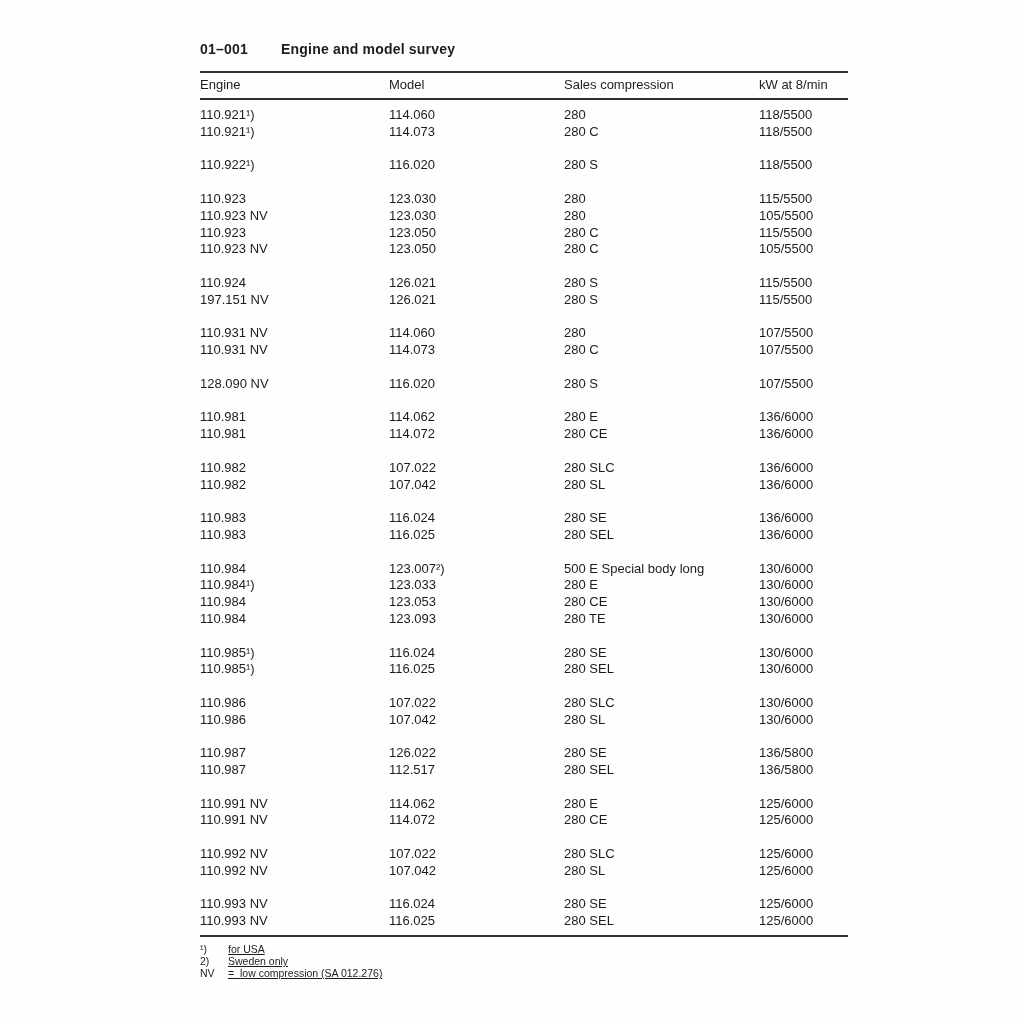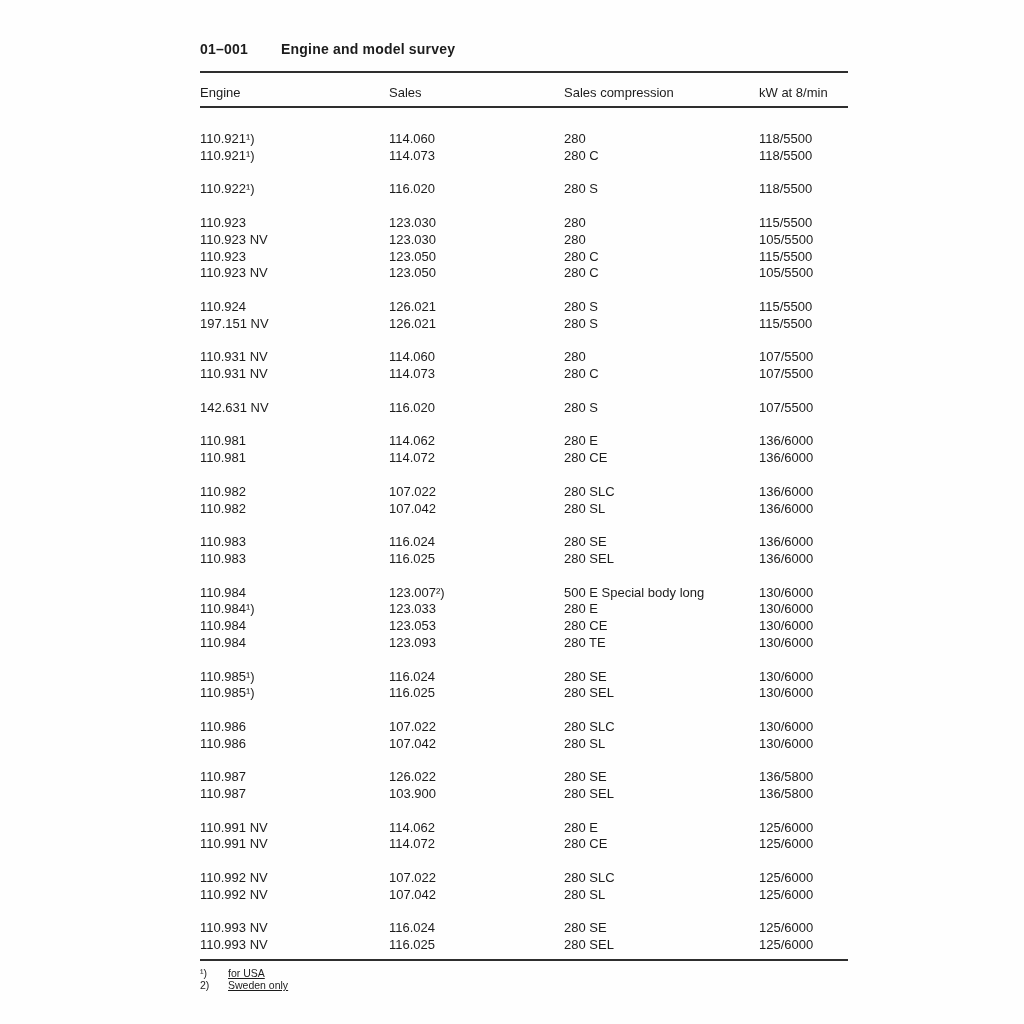--- a/index.html
+++ b/index.html
@@ -33,27 +33,27 @@
   }
   .title-code { display: inline-block; width: 81px; }
   .rule {
     height: 0;
     border-top: 2px solid #2e2e2e;
   }
   .rule-top { margin-top: 13px; }
   .thead {
     display: grid;
     grid-template-columns: 189px 175px 195px 1fr;
-    padding-top: 12px;
+    padding-top: 4px;
     padding-bottom: 6px;
     font-size: 13px;
     border-bottom: 2px solid #2e2e2e;
   }
   .thead span { display: block; }
-  .tbody { padding-top: 23px; font-size: 13px; }
+  .tbody { padding-top: 7px; font-size: 13px; }
   .t-group { margin-bottom: 16.8px; }
   .t-group:last-child { margin-bottom: 4px; }
   .t-row {
     display: grid;
     grid-template-columns: 189px 175px 195px 1fr;
     line-height: 16.8px;
     white-space: nowrap;
   }
   .rule-bottom { margin-top: 5px; }
   .footnotes {
@@ -76,21 +76,21 @@
   <div id="doc">
 
     <div class="title-row">
       <span class="title-code">01–001</span><span>Engine and model survey</span>
     </div>
 
     <div class="rule rule-top"></div>
 
     <div class="thead">
       <span>Engine</span>
-      <span>Sales</span>
+      <span>Model</span>
       <span>Sales compression</span>
       <span>kW at 8/min</span>
     </div>
 
     <div class="tbody" id="tbody">
         <div class="t-group">
           <div class="t-row">
             <span>110.921¹)</span>
             <span>114.060</span>
             <span>280</span>
@@ -160,21 +160,21 @@
           </div>
           <div class="t-row">
             <span>110.931 NV</span>
             <span>114.073</span>
             <span>280 C</span>
             <span>107/5500</span>
           </div>
         </div>
         <div class="t-group">
           <div class="t-row">
-            <span>142.631 NV</span>
+            <span>128.090 NV</span>
             <span>116.020</span>
             <span>280 S</span>
             <span>107/5500</span>
           </div>
         </div>
         <div class="t-group">
           <div class="t-row">
             <span>110.981</span>
             <span>114.062</span>
             <span>280 E</span>
@@ -271,21 +271,21 @@
         </div>
         <div class="t-group">
           <div class="t-row">
             <span>110.987</span>
             <span>126.022</span>
             <span>280 SE</span>
             <span>136/5800</span>
           </div>
           <div class="t-row">
             <span>110.987</span>
-            <span>103.900</span>
+            <span>112.517</span>
             <span>280 SEL</span>
             <span>136/5800</span>
           </div>
         </div>
         <div class="t-group">
           <div class="t-row">
             <span>110.991 NV</span>
             <span>114.062</span>
             <span>280 E</span>
             <span>125/6000</span>
@@ -331,16 +331,20 @@
 
     <div class="footnotes" id="footnotes">
         <div class="fn-row">
           <span class="fn-label">¹)</span>
           <span class="fn-text">for USA</span>
         </div>
         <div class="fn-row">
           <span class="fn-label">2)</span>
           <span class="fn-text">Sweden only</span>
         </div>
+        <div class="fn-row">
+          <span class="fn-label">NV</span>
+          <span class="fn-text">=  low compression (SA 012.276)</span>
+        </div>
       </div>
 
   </div>
 </div>
 
 </body></html>

